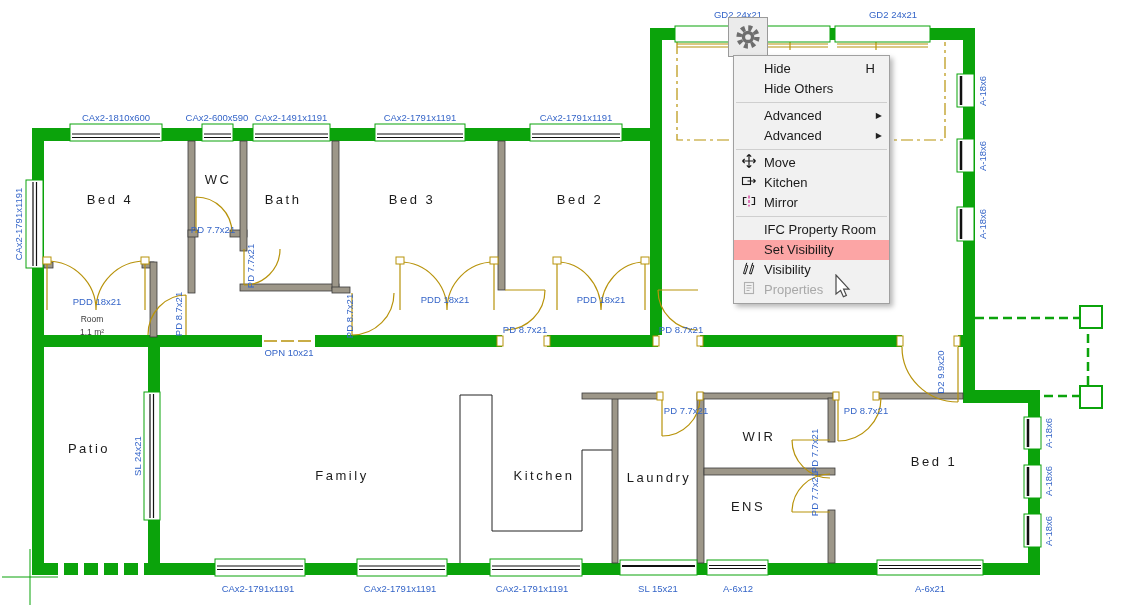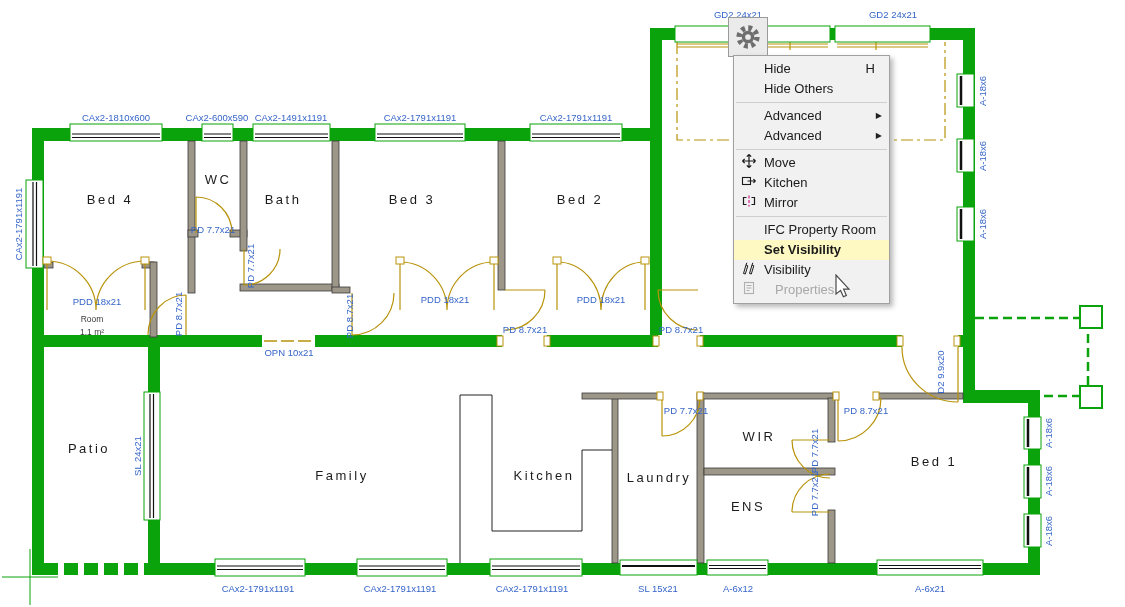--- a/index.html
+++ b/index.html
@@ -17,22 +17,22 @@
             border:1px solid #9a9a9a;box-sizing:border-box;display:flex;align-items:center;justify-content:center;cursor:pointer;}
 
   
   .ctx{position:absolute;left:733px;top:55px;width:157px;background:#f1f1f1;border:1px solid #a0a0a0;
        box-shadow:3px 3px 5px rgba(0,0,0,.28);padding:3px 0;box-sizing:border-box;font-size:13px;color:#1a1a1a;z-index:10;}
   .mi{display:flex;align-items:flex-start;height:20px;line-height:20px;white-space:nowrap;}
   .mi .mico{width:30px;flex:0 0 30px;display:flex;align-items:center;justify-content:center;}
   .mi .mlabel{flex:1 1 auto;}
   .mi .mshort{margin-right:14px;}
   .mi .marrow{margin-right:7px;font-size:8px;color:#222;}
-  .mi.hl{background:#fef9c3;font-weight:bold;}
-  .mi.disabled{color:#a8a8a8;gap:11px;}
+  .mi.hl{background:#fca5a5;}
+  .mi.disabled{color:#a8a8a8;}
   .msep{border-top:1px solid #cfcfcf;margin:3px 2px;height:0;}
 
   .cursor-ov{position:absolute;left:834px;top:274px;z-index:20;pointer-events:none;}
 </style>
 </head>
 <body>
 
 <div id="stage">
 
   <svg id="plan-svg" width="1125" height="607" viewBox="0 0 1125 607">

